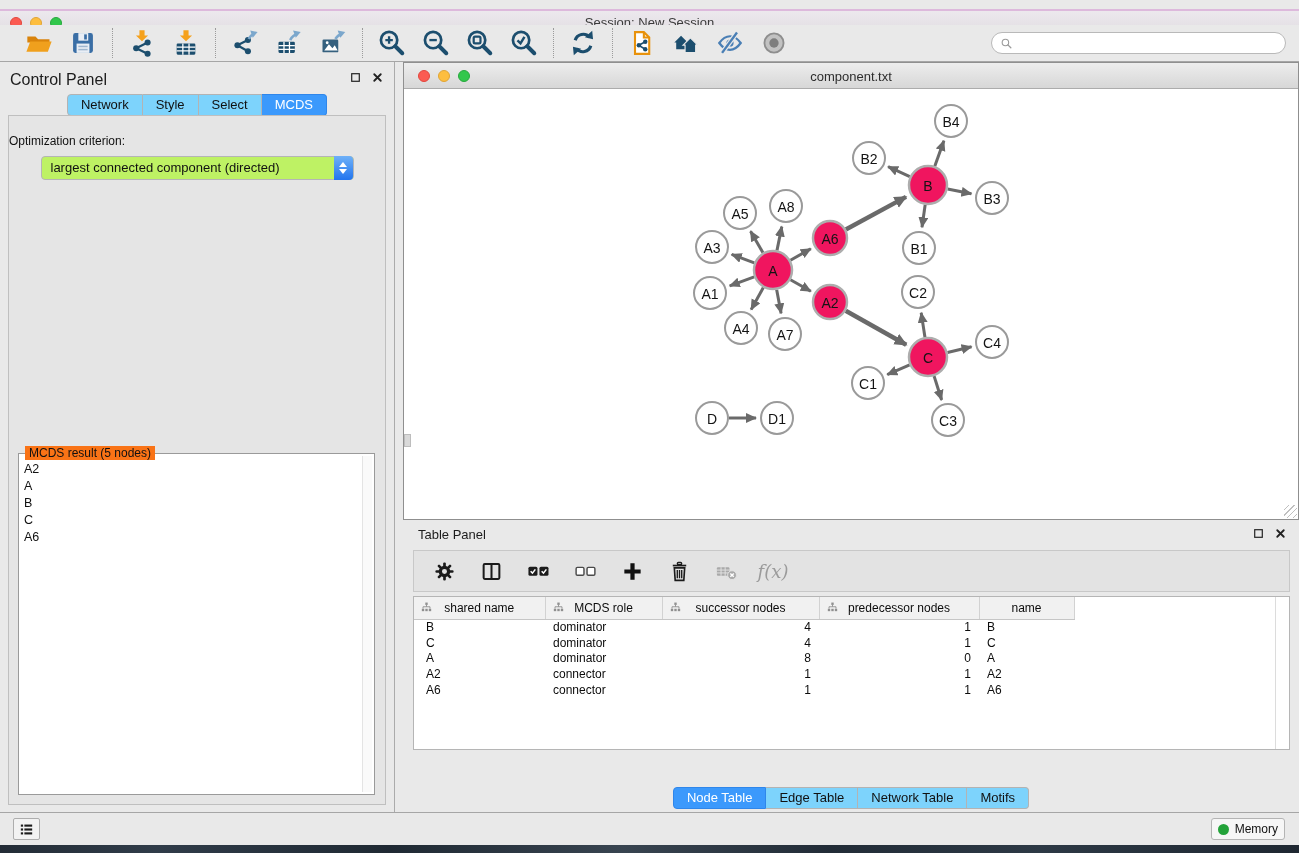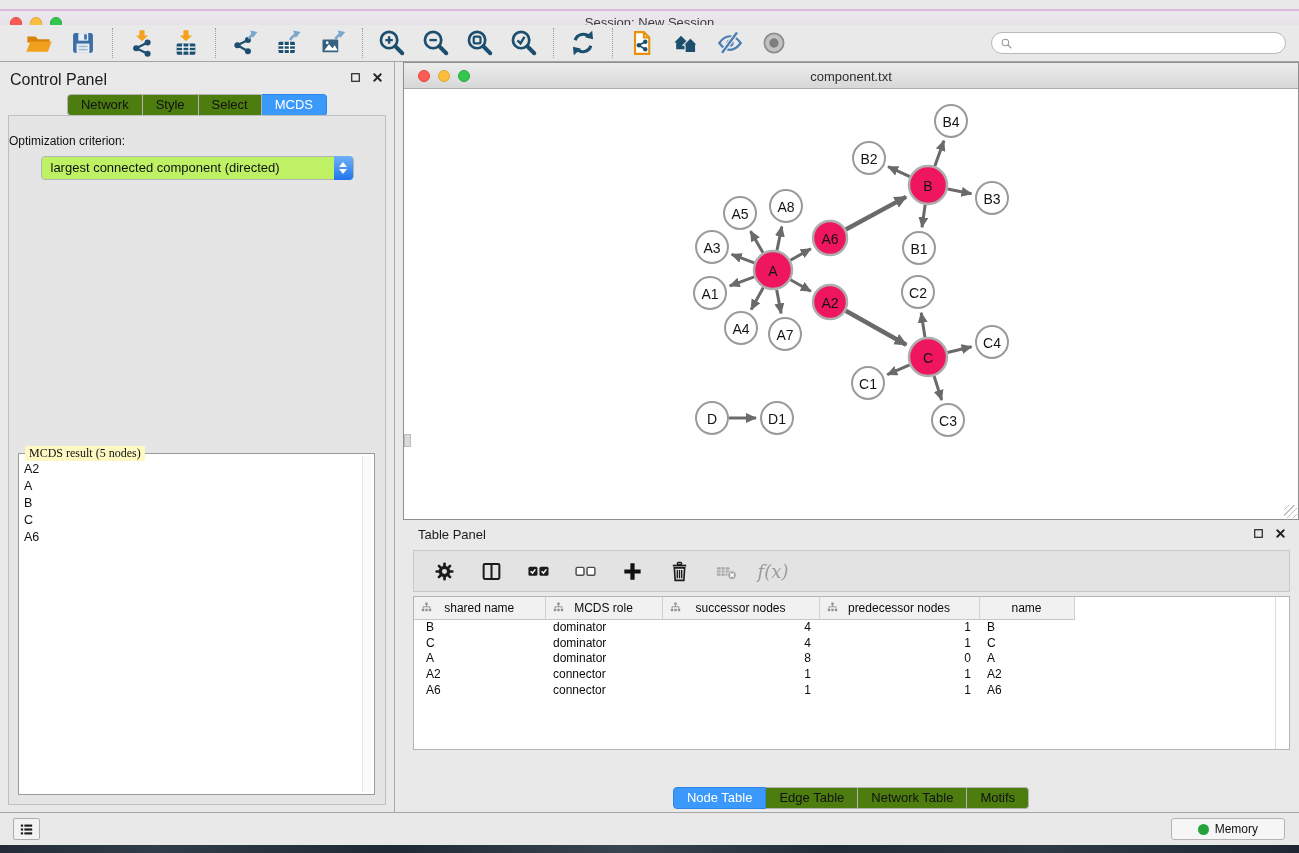--- a/index.html
+++ b/index.html
@@ -32,40 +32,40 @@
   .searchbox .ic { width:13px; height:13px; }
   .searchbox input { border:none; outline:none; flex:1; font-size:12px; background:transparent; }
 
   
   .control-panel { position:absolute; left:0; top:62px; width:395px; height:750px; background:#E9E9E9;
     border-right:1px solid #ABABAB; }
   .cp-header { position:relative; height:32px; }
   .cp-title { position:absolute; left:10px; top:9px; font-size:16px; color:#1c1c1c; }
   .panel-btns { position:absolute; right:10px; top:9px; display:flex; gap:9px; }
   .seg { display:inline-flex; }
-  .seg-tab { background:#4d7c0f; border:1px solid #B3B3B3; border-left:none; height:22px; line-height:20px;
+  .seg-tab { background:#7dd3fc; border:1px solid #B3B3B3; border-left:none; height:22px; line-height:20px;
     padding:0 13px; font-size:13px; color:#111; cursor:default; white-space:nowrap; }
   .seg-tab:first-child { border-left:1px solid #B3B3B3; border-radius:4px 0 0 4px; }
   .seg-tab:last-child { border-radius:0 4px 4px 0; }
   .seg-tab.active { background:var(--accent,#3B99FC); border-color:#2F86EA; color:#fff; }
   .cp-tabs-row { text-align:center; }
   .cp-content { position:absolute; left:8px; right:8px; top:53px; bottom:7px; background:#E5E5E5;
     border:1px solid #BFBFBF; }
   .opt-label { margin-top:18px; font-size:12px; color:#111; }
   .dropdown { position:relative; margin:8px auto 0; width:313px; height:24px; background:#bef264;
     border:1px solid #B5B5B5; border-radius:4px; font-size:13px; line-height:22px; padding-left:9px; color:#111; }
   .dd-stepper { position:absolute; right:0; top:-1px; width:19px; height:24px; border-radius:0 4px 4px 0;
     background:linear-gradient(#6FB1F8,#2174EE); display:flex; flex-direction:column; align-items:center; justify-content:center; gap:2px; }
   .dd-up { width:0; height:0; border-left:4px solid transparent; border-right:4px solid transparent; border-bottom:5px solid #fff; }
   .dd-down { width:0; height:0; border-left:4px solid transparent; border-right:4px solid transparent; border-top:5px solid #fff; }
   .btn-row { display:flex; justify-content:center; gap:15px; margin-top:11px; }
   .push-btn { height:23px; padding:0 17px; background:#fff; border:1px solid #B5B5B5; border-radius:5px;
     font-size:13px; color:#111; font-family:inherit; }
   .result-box { position:absolute; left:9px; right:10px; top:337px; bottom:9px; background:#fff; border:1px solid #9A9A9A; }
-  .result-legend { position:absolute; left:6px; top:-8px; background:#fef9c3; padding:0 4px; font-size:12px; color:#111;font-family:Liberation Serif, serif; }
+  .result-legend { position:absolute; left:6px; top:-8px; background:#f97316; padding:0 4px; font-size:12px; color:#111; }
   .result-list { position:absolute; left:0; top:6px; right:14px; bottom:0; overflow:hidden; }
   .result-item { font-size:12.5px; color:#111; padding:1.6px 0 1.6px 5px; }
   .result-scroll { position:absolute; right:2px; top:2px; bottom:2px; width:10px; background:#FAFAFA; border-left:1px solid #E4E4E4; }
 
   
   .network-window { position:absolute; left:403px; top:62px; width:896px; height:458px;
     border:1px solid #8F8F8F; background:#fff; }
   .nw-titlebar { position:relative; height:26px; background:linear-gradient(#EDEDED,#D7D7D7); border-bottom:1px solid #ACACAC; }
   .nw-traffic { position:absolute; left:14px; top:7px; display:flex; gap:8px; }
   .nw-title { position:absolute; left:0; right:0; top:6px; text-align:center; font-size:13px; color:#2d2d2d; }
@@ -93,21 +93,21 @@
   .node-table td { height:15.7px; padding:0 8px; white-space:nowrap; overflow:hidden; }
   .node-table td.al { text-align:left; } .node-table td.ar { text-align:right; }
   .node-table td:first-child { padding-left:12px; }
   .tp-tabs-row { position:absolute; left:0; right:0; bottom:3px; text-align:center; }
 
   
   .statusbar { position:absolute; left:0; top:812px; width:100%; height:33px; background:#E9E9E9;
     border-top:1px solid #A6A6A6; }
   .sb-list-btn { position:absolute; left:13px; top:5px; width:27px; height:22px; background:#F2F2F2;
     border:1px solid #ADADAD; border-radius:2px; display:flex; align-items:center; justify-content:center; }
-  .memory-btn { position:absolute; right:14px; top:5px; height:22px; padding:0 26px; background:#F6F6F6;
+  .memory-btn { position:absolute; right:14px; top:5px; height:22px; padding:0 6px; background:#F6F6F6;
     border:1px solid #B4B4B4; border-radius:3px; display:flex; align-items:center; gap:6px; font-size:12px; color:#111; }
   .mem-dot { width:11px; height:11px; border-radius:50%; background:var(--green,#23A33A); }
   .desktop-strip { position:absolute; left:0; top:845px; width:100%; height:8px;
     background:linear-gradient(90deg,#232C36 0%,#303C49 12%,#1F2933 30%,#384450 48%,#222C37 64%,#2D3945 80%,#1E2731 100%); }
   .hidden-defs { position:absolute; width:0; height:0; }
 </style>
 </head>
 <body>
 
 <svg class="hidden-defs" aria-hidden="true">

